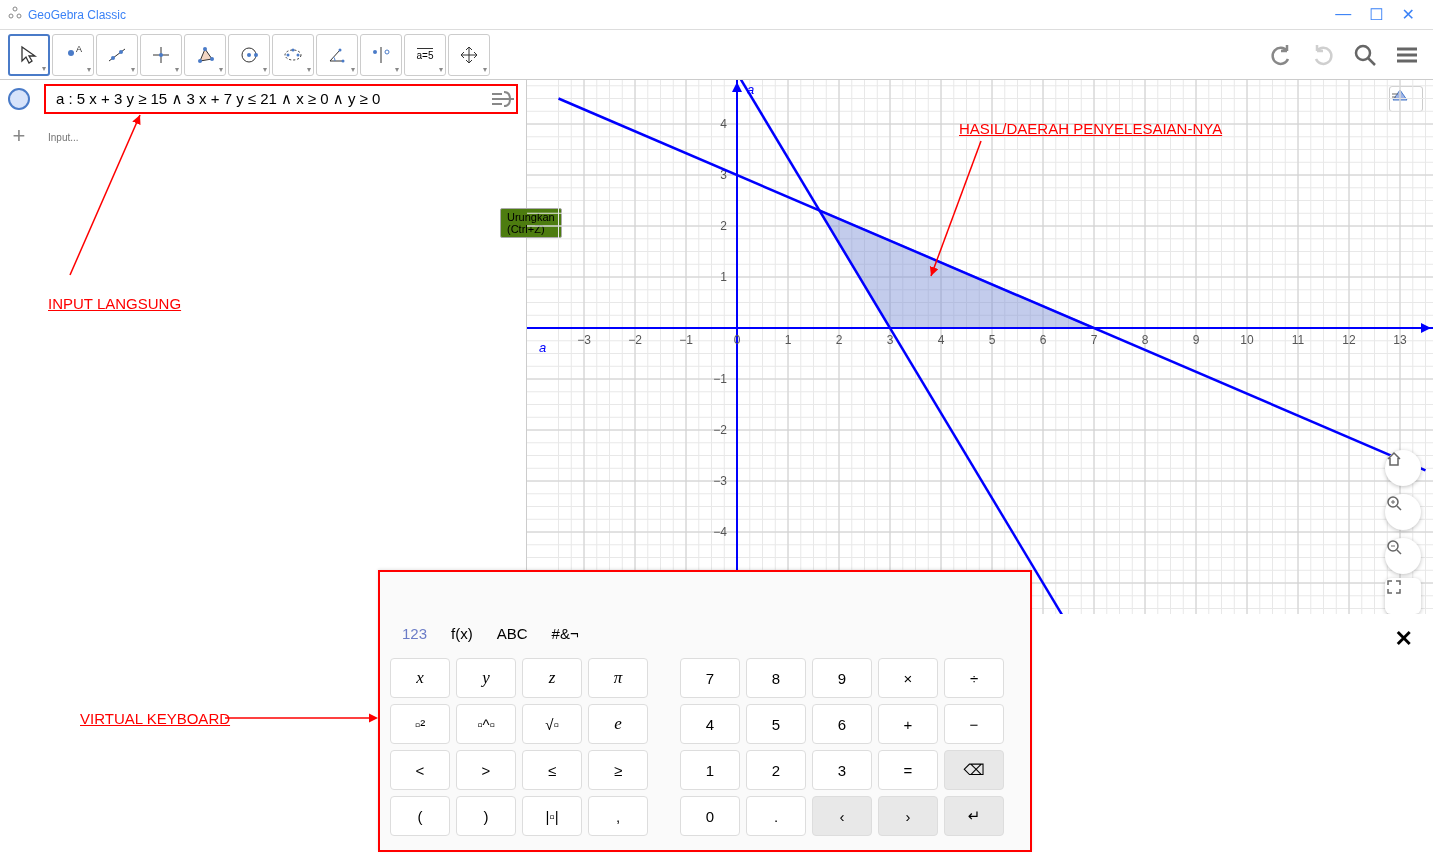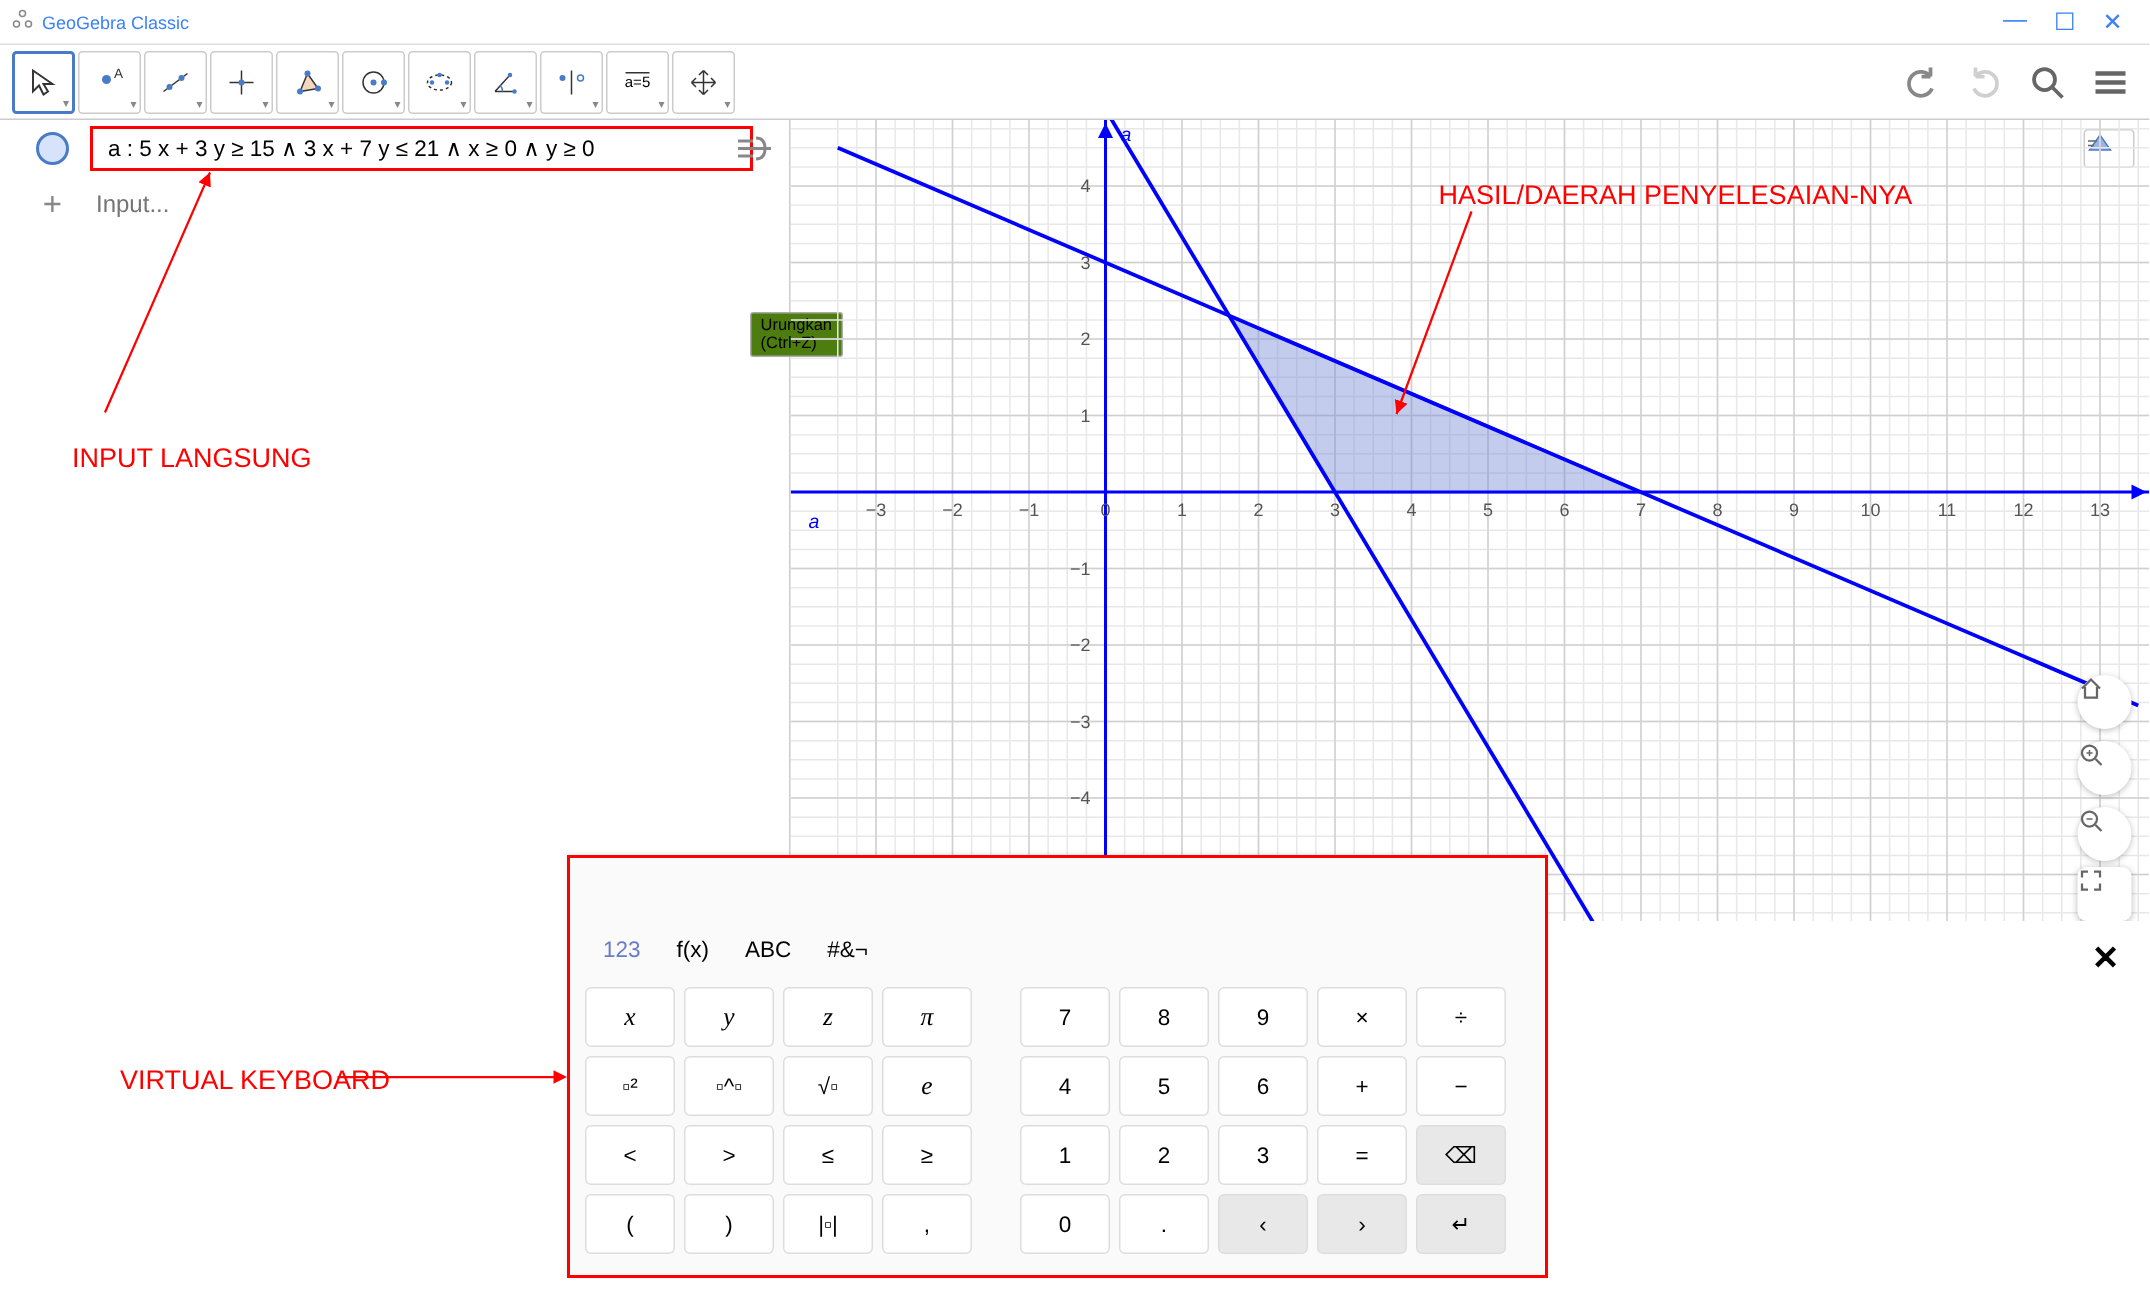--- a/index.html
+++ b/index.html
@@ -7,37 +7,37 @@
 .titlebar { height:30px; display:flex; align-items:center; padding:0 8px; font-size:12px; color:#3b82f6; border-bottom:1px solid #ddd; }
 .titlebar .wincontrols { margin-left:auto; display:flex; gap:18px; font-size:16px; padding-right:10px; }
 .toolbar { height:50px; display:flex; align-items:center; padding:4px 8px; border-bottom:1px solid #ccc; }
 .toolbtn { width:42px; height:42px; border:1px solid #ccc; border-radius:3px; margin-right:2px; display:flex; align-items:center; justify-content:center; background:#fff; position:relative; }
 .toolbtn.active { border:2px solid #4a7bc8; }
 .toolbtn .dd { position:absolute; right:2px; bottom:1px; font-size:8px; color:#888; }
 .rightbar { margin-left:auto; display:flex; align-items:center; gap:6px; }
 .rightbtn { width:36px; height:36px; display:flex; align-items:center; justify-content:center; color:#666; }
 .main { display:flex; height:534px; }
 .leftpanel { width:527px; border-right:1px solid #ccc; display:flex; flex-direction:column; position:relative; }
-.algrow { display:flex; align-items:center; height:38px; padding:4px 24px; }
+.algrow { display:flex; align-items:center; height:38px; padding:4px 8px; }
 .algcircle { width:22px; height:22px; border-radius:50%; background:#d7e3fa; border:2px solid #4a7bc8; margin-right:14px; }
 .algplus { width:22px; height:22px; color:#888; font-size:22px; margin-right:14px; text-align:center; line-height:20px; }
 .formula { border:2px solid red; padding:4px 10px; font-size:15px; height:30px; display:flex; align-items:center; flex:1; }
-.inputfield { border:none; color:#000000; font-size:16px; flex:1; padding:4px; }
+.inputfield { border:none; color:#000000; font-size:10px; flex:1; padding:4px; }
 .symbolic { position:absolute; right:8px; top:6px; width:30px; height:26px; }
 .graph { flex:1; position:relative; overflow:hidden; }
 .graph svg { position:absolute; top:0; left:0; }
 .gridline { stroke:#e8e8e8; stroke-width:1; }
 .gridlineM { stroke:#d0d0d0; stroke-width:1; }
 .axis { stroke:#0000fe; stroke-width:2; }
 .tick { font-size:12px; fill:#555; }
 .plotline { stroke:#0000fe; stroke-width:2.5; fill:none; }
 .region { fill:#7b8fd6; opacity:.45; stroke:#0000fe; stroke-width:2; }
 .tooltip { position:absolute; left:-28px; top:128px; background:#4d7c0f; border:1px solid #aaa; padding:2px 6px; font-size:11px; border-radius:2px; }
 .floatbtn { position:absolute; right:12px; width:36px; height:36px; border-radius:50%; background:#fff; box-shadow:0 1px 4px rgba(0,0,0,.25); display:flex; align-items:center; justify-content:center; color:#666; }
-.annot { position:absolute; color:#fe0000; font-size:18px; font-weight:400; }
+.annot { position:absolute; color:#fe0000; font-size:15px; font-weight:400;text-decoration:underline; }
 .arrow { stroke:#fe0000; stroke-width:1.5; fill:none; }
 .arrowhead { fill:#fe0000; }
 .kbd { position:absolute; left:378px; bottom:12px; width:654px; border:2px solid red; background:#fafafa; box-shadow:0 -1px 3px rgba(0,0,0,.1); }
 .kbdtabs { display:flex; gap:24px; padding:10px 22px; font-size:15px;margin-top:43px; }
 .kbdtabs span.active { color:#6b7cc7; }
 .keys { padding:6px 10px 14px; display:flex; flex-direction:column; gap:6px; }
 .krow { display:flex; gap:6px; }
 .key { height:40px; border:1px solid #ddd; border-radius:4px; background:#fff; display:flex; align-items:center; justify-content:center; font-size:15px; }
 .key.w1 { width:60px; }
 .key.gap { margin-left:26px; }

